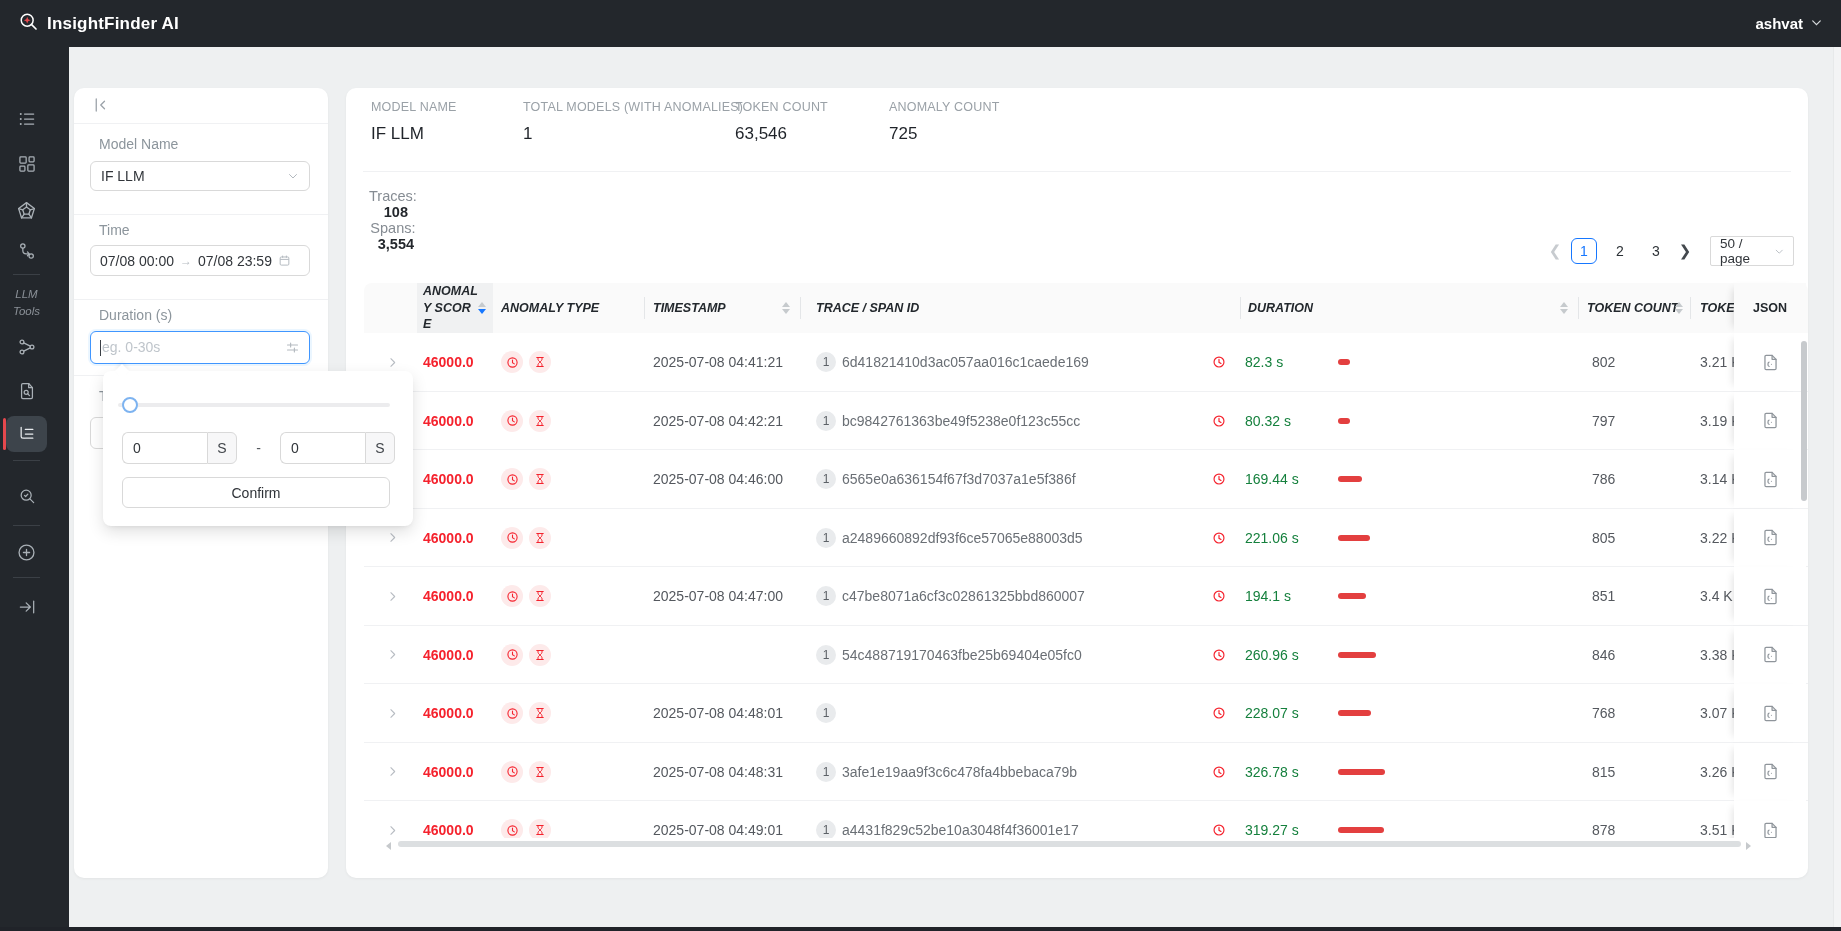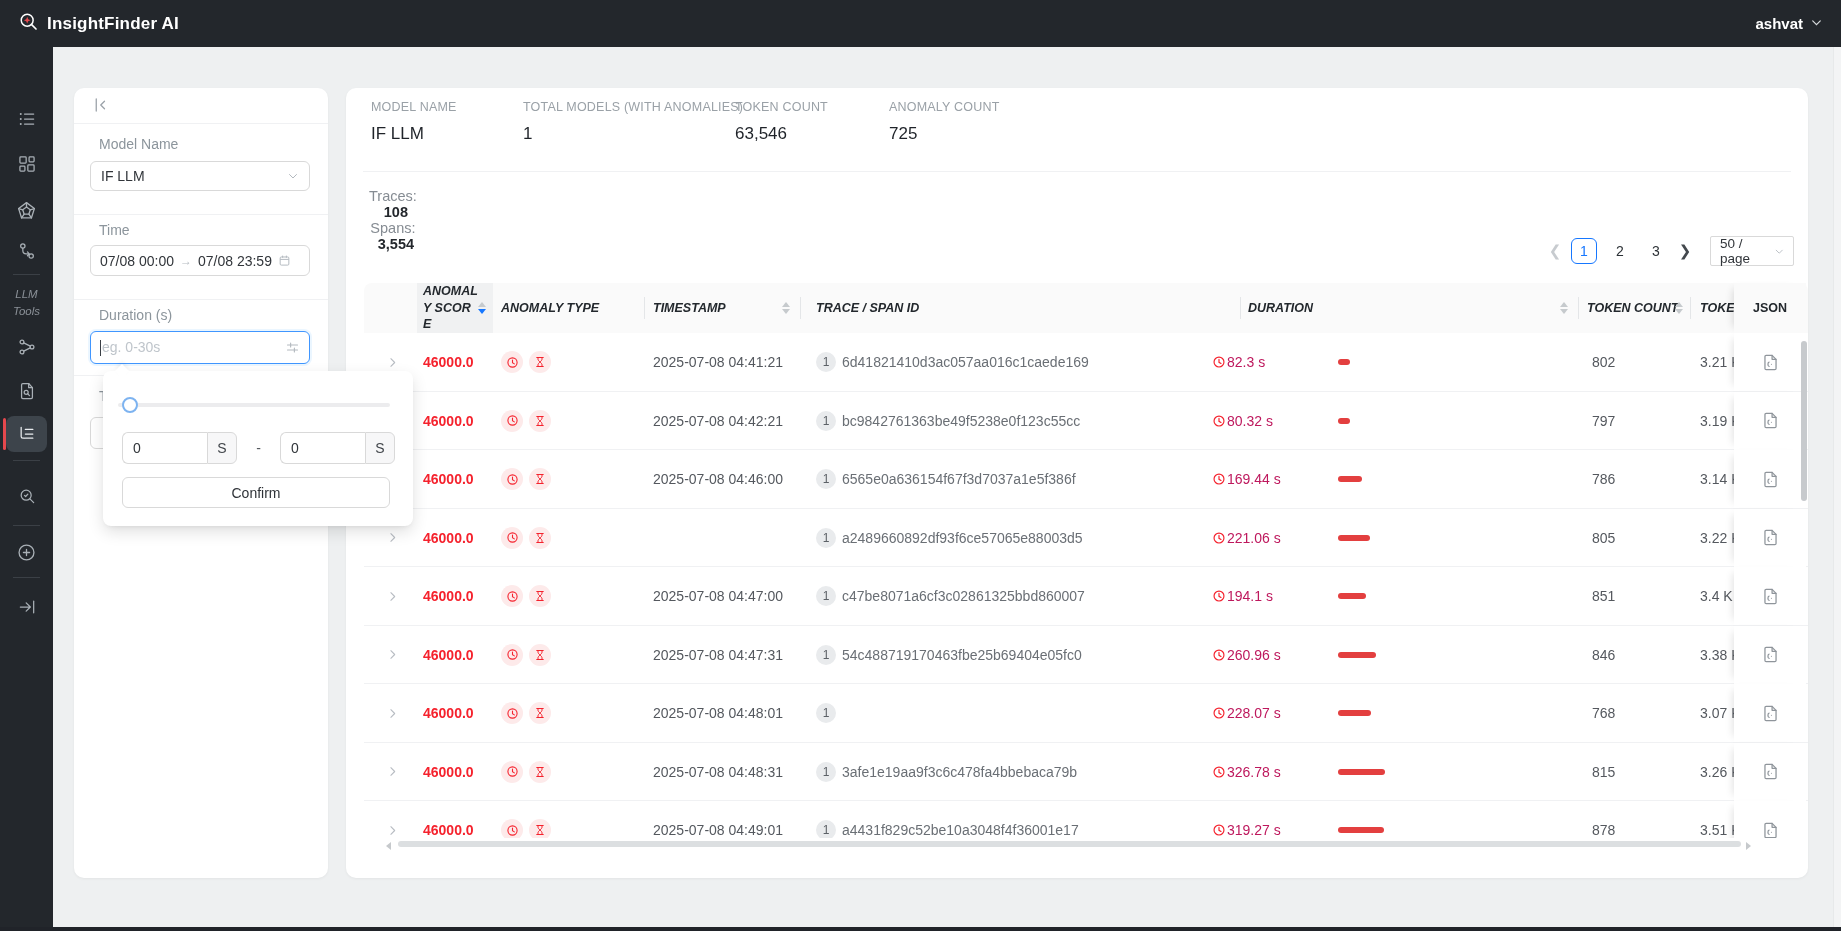--- a/index.html
+++ b/index.html
@@ -8,21 +8,21 @@
         font-family:"Liberation Sans",sans-serif;color:#23272c;}
 
   
   .topbar{position:absolute;left:0;top:0;width:1841px;height:47px;background:#23272c;
           display:flex;align-items:center;justify-content:space-between;padding:0 18px;z-index:30;}
   .brand{display:flex;align-items:center;gap:8px;}
   .brand-text{color:#fff;font-size:17px;font-weight:bold;letter-spacing:.2px;}
   .usermenu{display:flex;align-items:center;gap:7px;color:#fff;font-size:15px;font-weight:bold;cursor:pointer;}
 
   
-  .rail{position:absolute;left:0;top:47px;width:53px;height:884px;background:#23272c;z-index:25;}
+  .rail{position:absolute;left:0;top:47px;width:69px;height:884px;background:#23272c;z-index:25;}
   .rail-item{position:absolute;left:0;width:53px;height:36px;display:flex;align-items:center;justify-content:center;}
   .rail svg{stroke:#a9b0b6;fill:none;stroke-width:1.5;stroke-linecap:round;stroke-linejoin:round;}
   .rail-div{position:absolute;left:13px;width:27px;height:1px;background:#3b4046;}
   .rail-label{position:absolute;left:0;width:53px;text-align:center;color:#8a9097;
               font-style:italic;font-size:11.5px;line-height:16px;}
   .rail-item.selected{background:#3d444b;border-radius:8px;left:6px;width:41px;}
   .rail-item.selected svg{stroke:#e9ecef;}
   .sel-bar{position:absolute;left:3px;width:3px;height:32px;background:#e5484d;border-radius:2px;}
 
   
@@ -106,21 +106,21 @@
   .cell{position:absolute;top:0;height:58px;display:flex;align-items:center;font-size:14px;}
   .expand{left:16px;width:24px;justify-content:center;cursor:pointer;}
   .score{left:59px;color:#f5222d;font-weight:bold;font-size:14px;}
   .icon-circle{position:absolute;top:18px;width:22px;height:22px;border-radius:50%;background:#fdeaea;
                display:flex;align-items:center;justify-content:center;}
   .ic1{left:137px;} .ic2{left:165px;}
   .ts{left:289px;color:#54585e;text-align:center;}
   .badge{position:absolute;left:452px;top:19px;width:20px;height:20px;border-radius:50%;background:#e9ebed;
          color:#5c6167;font-size:12px;display:flex;align-items:center;justify-content:center;}
   .tid{left:478px;color:#6a6f75;}
-  .dur{left:848px;color:#be185d;gap:1px;}
+  .dur{left:848px;color:#15803d;gap:19px;}
   .bar{position:absolute;left:974px;top:26px;height:6px;border-radius:3px;background:#e33f3f;}
   .tok{left:1228px;color:#54585e;}
   .tok2{left:1336px;color:#54585e;}
 
   .json-col-h{position:absolute;left:1370px;top:0;width:72px;height:50px;background:#fafafa;
               display:flex;align-items:center;justify-content:center;
               box-shadow:-7px 0 8px -6px rgba(0,0,0,.14);}
   .cell-json{position:absolute;left:1370px;top:0;width:72px;height:58px;background:#fff;
              display:flex;align-items:center;justify-content:center;cursor:pointer;
              box-shadow:-7px 0 8px -6px rgba(0,0,0,.12);}
@@ -620,21 +620,20 @@
               <path d="M12 7.5v5l3.4 2" fill="none" stroke="#f5222d" stroke-width="2" stroke-linecap="round"></path>
             </svg>
     </span>
     <span class="icon-circle ic2">
       <svg width="12" height="12" viewBox="0 0 24 24" fill="none" stroke="#f5222d" stroke-width="2" stroke-linecap="round">
               <path d="M5.5 3h13M5.5 21h13"></path>
               <path d="M8 3v3.2c0 2.2 1.6 3.6 4 5.8 2.4-2.2 4-3.6 4-5.8V3"></path>
               <path d="M8 21v-3.2c0-2.2 1.6-3.6 4-5.8 2.4 2.2 4 3.6 4 5.8V21"></path>
             </svg>
     </span>
-    <span class="cell ts">2025-07-08 04:47:31</span>
     <span class="badge">1</span>
     <span class="cell tid">54c488719170463fbe25b69404e05fc0</span>
     <span class="cell dur">
       <svg width="14" height="14" viewBox="0 0 24 24">
               <circle cx="12" cy="12" r="8.5" fill="none" stroke="#f5222d" stroke-width="2"></circle>
               <path d="M12 7.5v5l3.4 2" fill="none" stroke="#f5222d" stroke-width="2" stroke-linecap="round"></path>
             </svg>
       <span>260.96 s</span>
     </span>
     <span class="bar" style="width: 38px;"></span>

